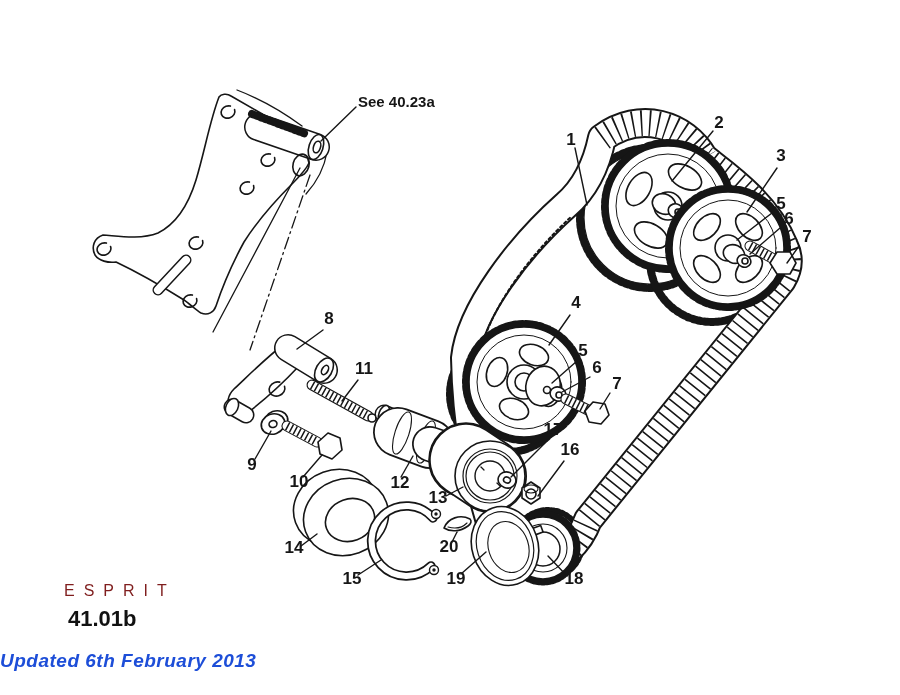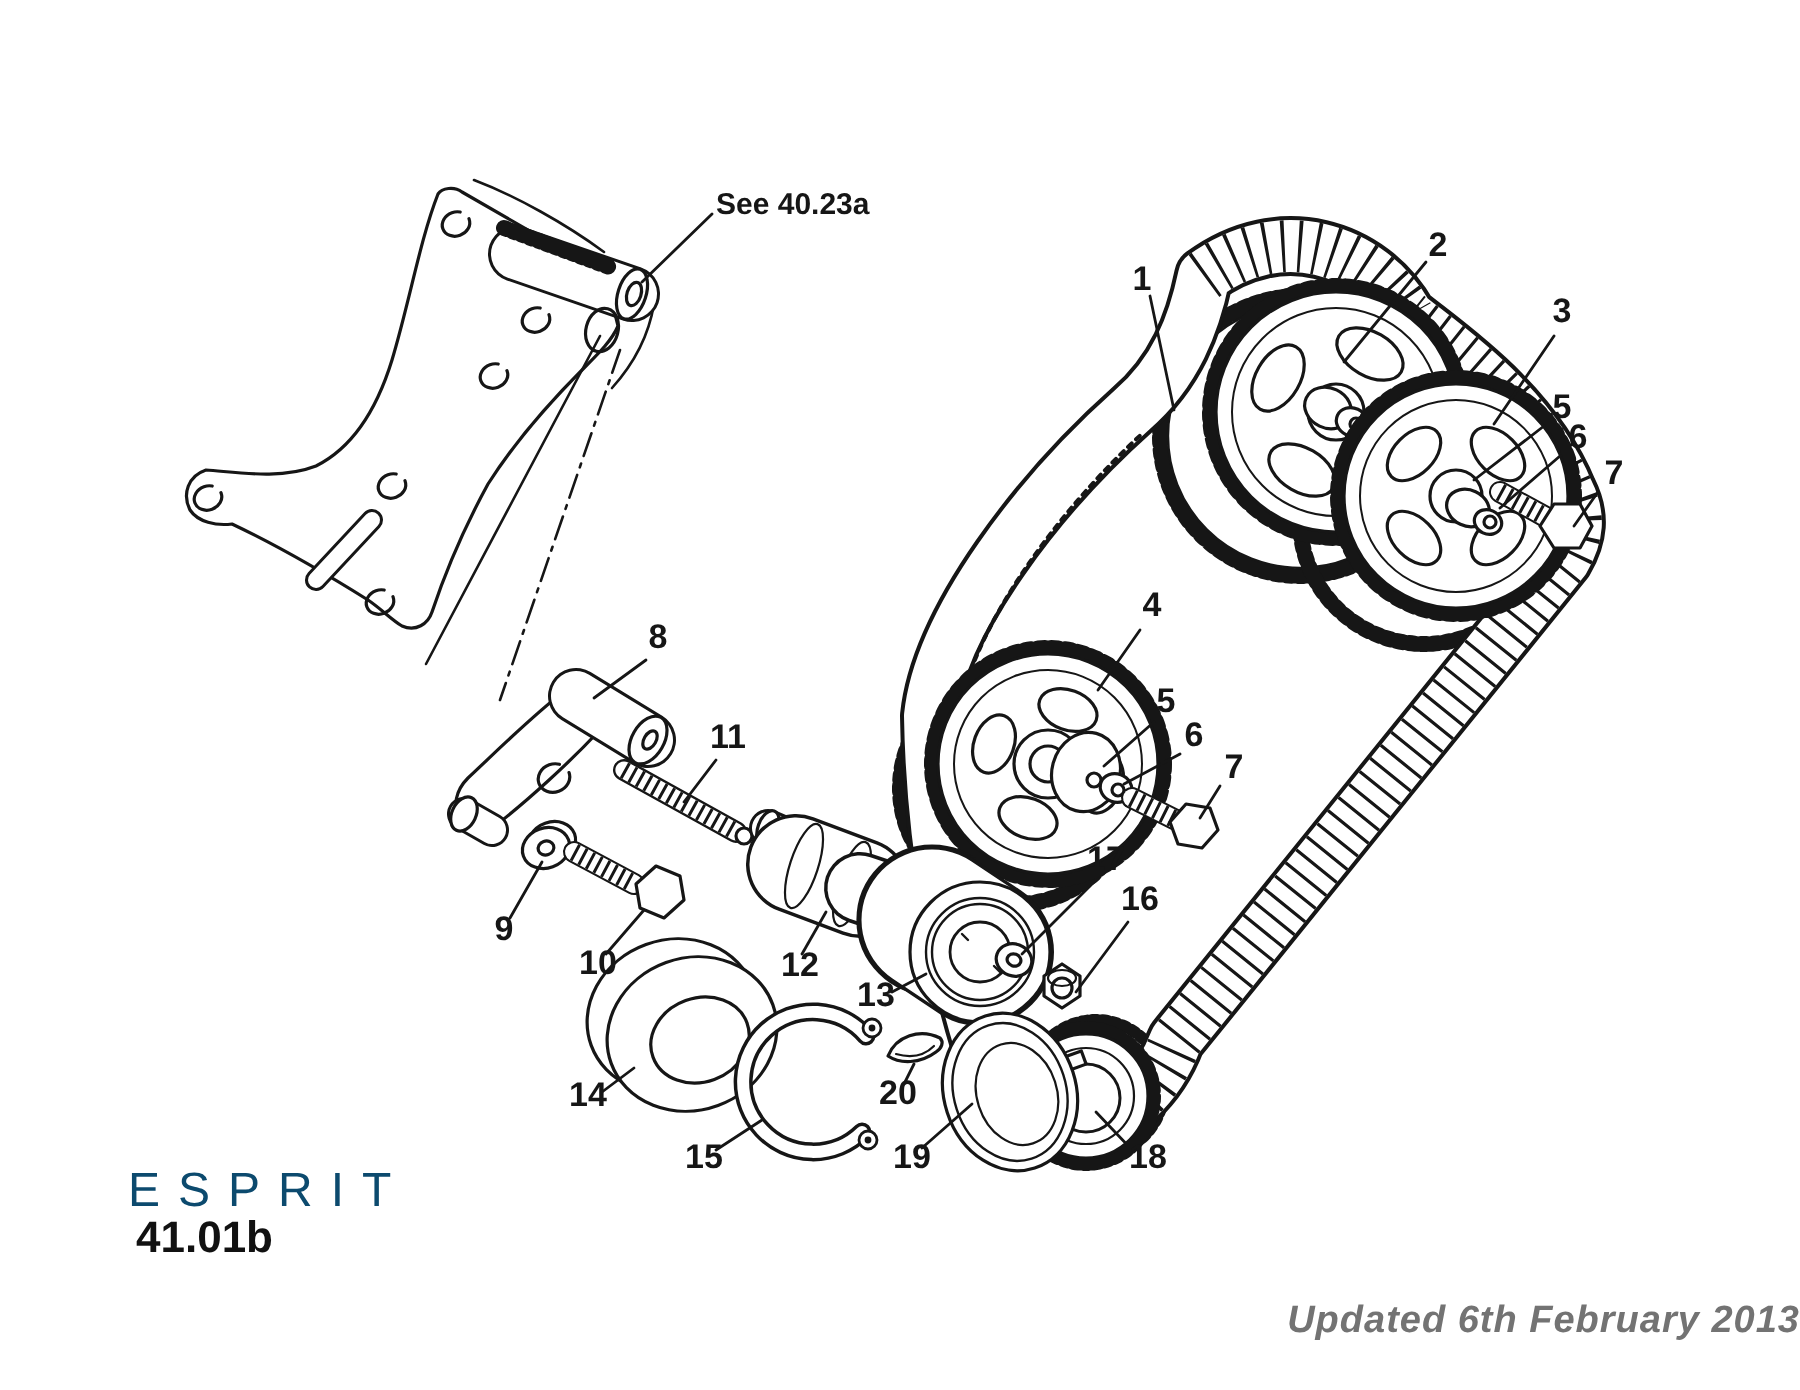--- a/index.html
+++ b/index.html
@@ -1,25 +1,25 @@
 <!DOCTYPE html>
 <html><head>
 <meta charset="utf-8">
 <style>
   html,body{margin:0;padding:0;background:#ffffff;}
   .page{position:relative;width:900px;height:695px;background:#ffffff;overflow:hidden;
         font-family:"Liberation Sans",sans-serif;color:#161616;}
   svg text{font-family:"Liberation Sans",sans-serif;font-weight:bold;fill:#161616;}
   .callout{font-size:17px;}
   .crossref{font-size:15px;}
-  .brand{position:absolute;left:64px;top:582px;font-size:24px;letter-spacing:9px;
-         font-weight:normal;color:#0c4a6e;}
+  .brand{position:absolute;left:64px;top:582px;font-size:16px;letter-spacing:9px;
+         font-weight:normal;color:#7f1d1d;}
   .pageref{position:absolute;left:68px;top:606px;font-size:22px;font-weight:bold;color:#111;}
-  .footer{position:absolute;left:0;right:0;top:650px;text-align:right;
-          font-size:19px;font-style:italic;font-weight:bold;letter-spacing:0.5px;color:#737373;}
+  .footer{position:absolute;left:0;right:0;top:650px;text-align:left;
+          font-size:19px;font-style:italic;font-weight:bold;letter-spacing:0.5px;color:#1d4ed8;}
 </style>
 </head>
 <body>
 
 <div class="page">
 
 <svg width="900" height="695" viewBox="0 0 900 695">
   <g fill="none" stroke="#161616" stroke-width="1.6" stroke-linecap="round" stroke-linejoin="round">
 
     <g>

